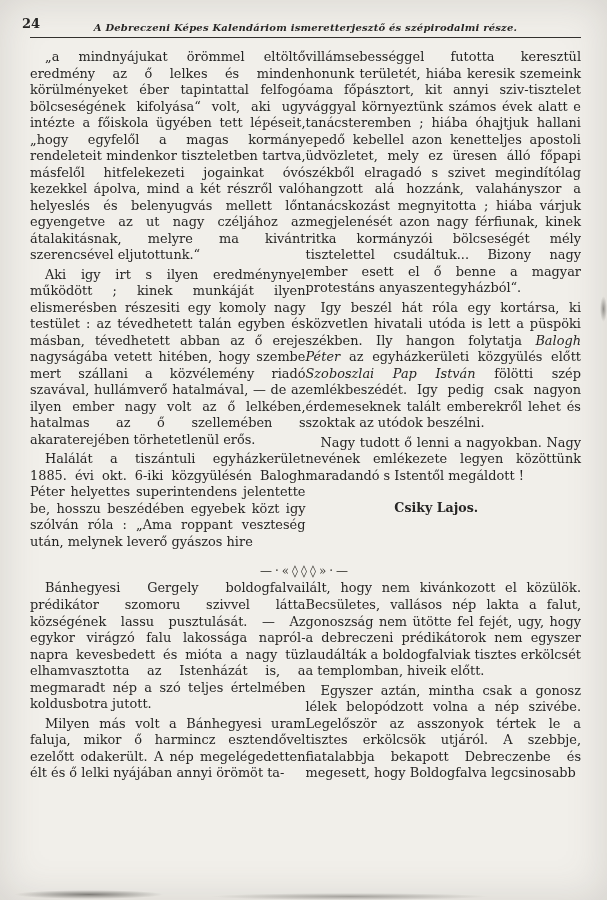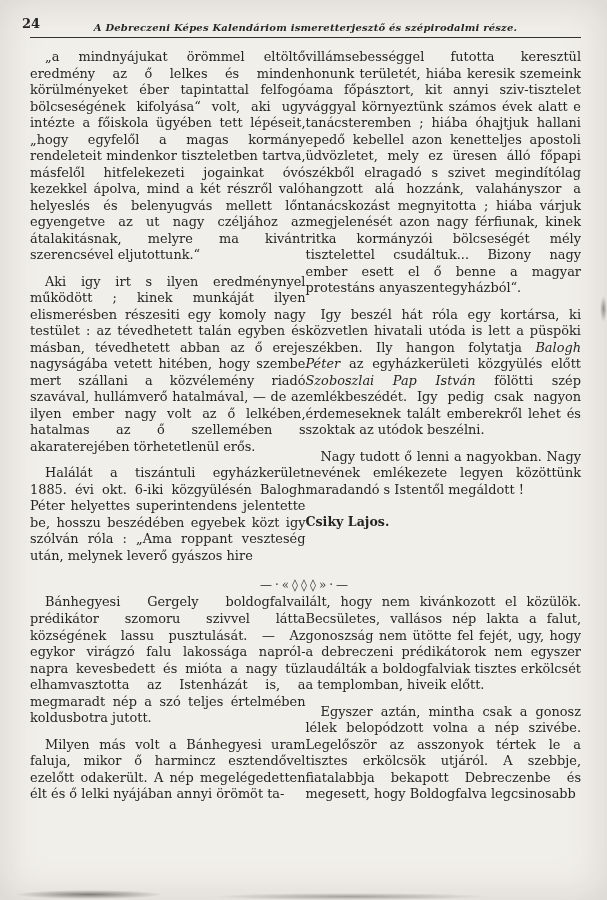--- a/index.html
+++ b/index.html
@@ -42,24 +42,24 @@
   }
   .two-col {
     display: flex;
     text-align: justify;
     font-size: 12.9px;
     line-height: 1.28;
   }
   .col { flex: 1; min-width: 0; }
   p.para { margin: 0; text-indent: 15px; }
   p.para.cont { text-indent: 0; }
-  p.para + p.para { margin-top: 10px; }
+  p.para + p.para { margin-top: 3px; }
   .person-italic { font-style: italic; }
   .signature {
-    text-align: left;
+    text-align: center;
     font-weight: bold;
     font-size: 12.6px;
     margin-top: 16px;
     padding-right: 14px;
   }
   .section-divider {
     text-align: center;
     margin: 14px 0 2px 0;
     font-size: 12px;
     letter-spacing: 3px;

